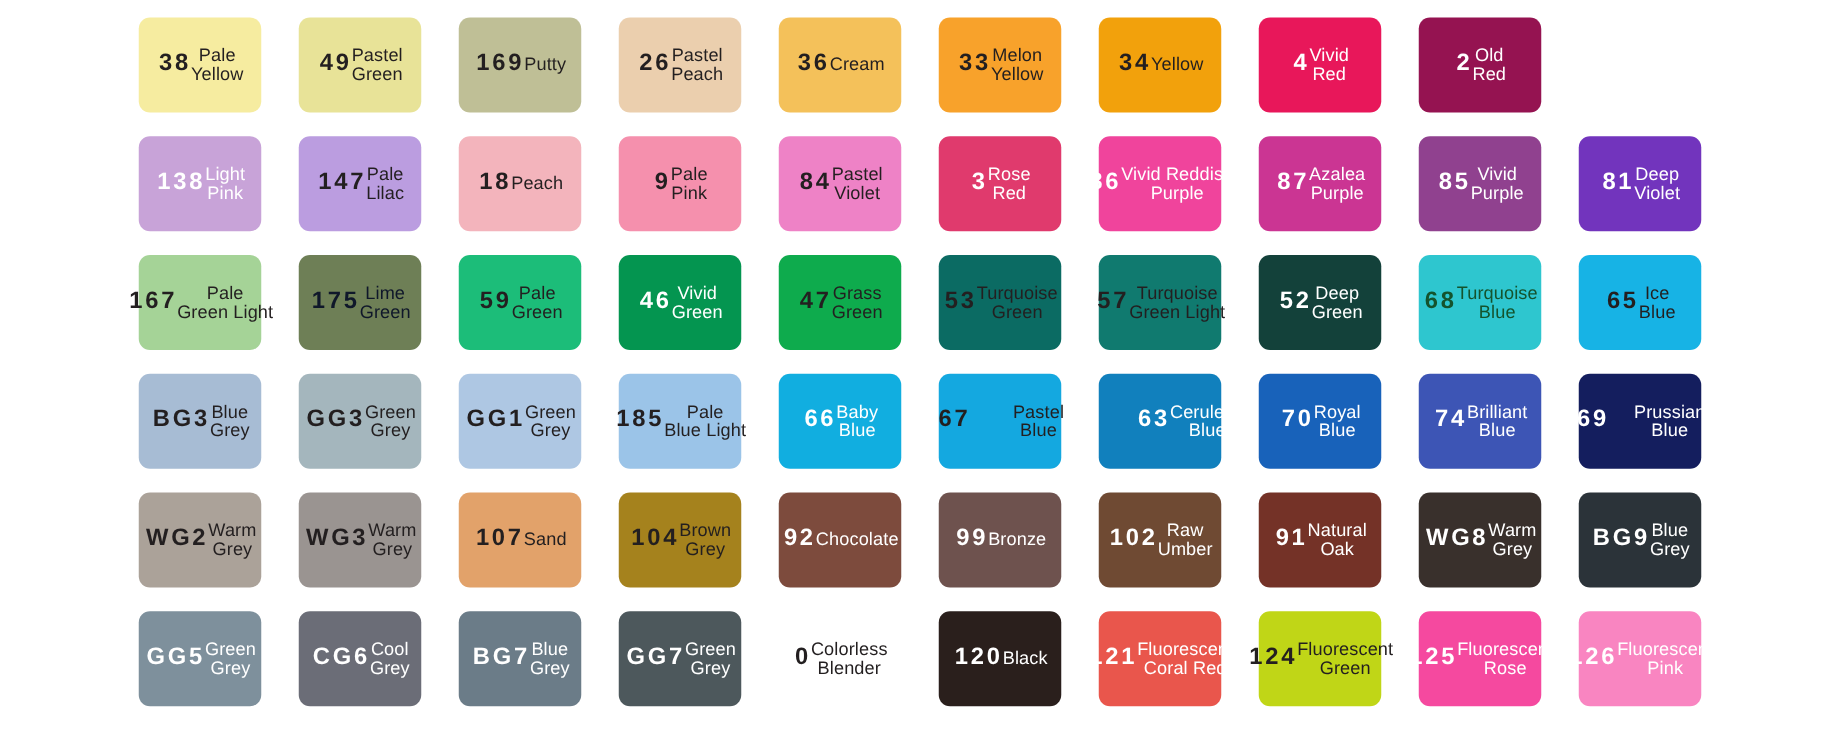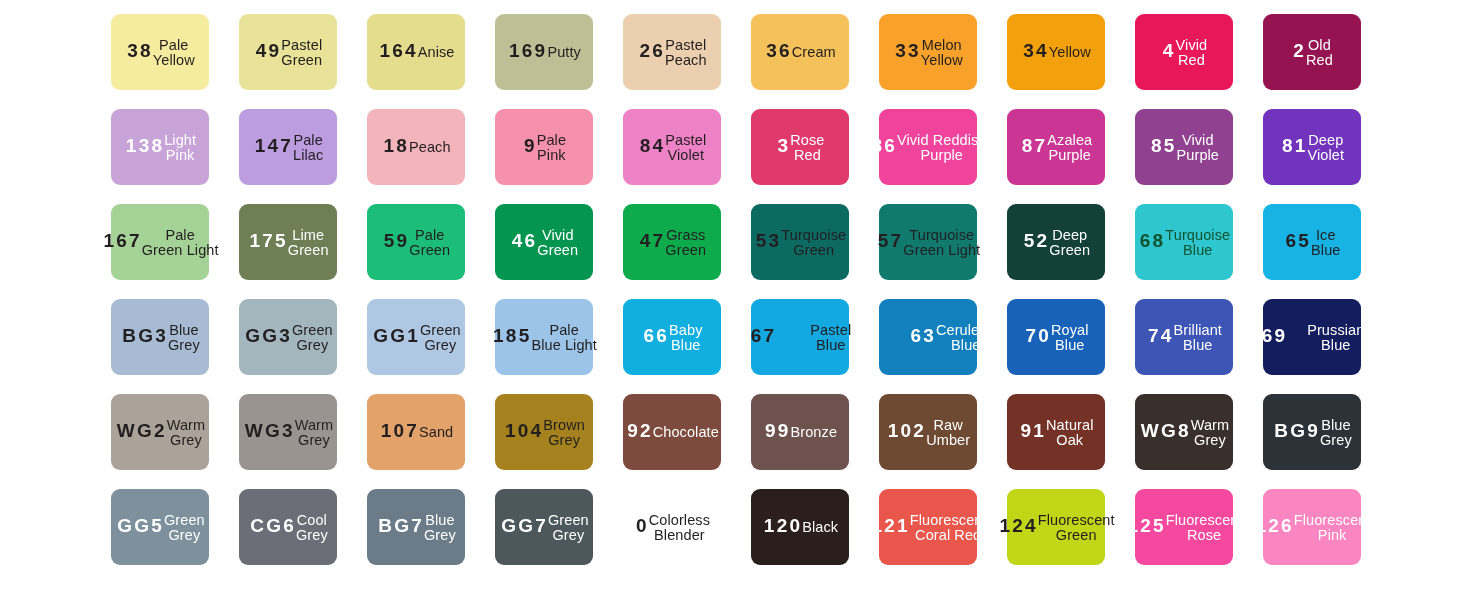--- a/index.html
+++ b/index.html
@@ -89,28 +89,20 @@
       <div class="swatch-cell">
         <div class="swatch" style="background: rgb(232, 227, 152); color: rgb(35, 31, 32);">
           <div class="swatch-code">49</div>
           <div class="swatch-name">
             <span class="swatch-name-line">Pastel</span>
             <span class="swatch-name-line">Green</span>
           </div>
         </div>
       </div>
       <div class="swatch-cell">
-        <div class="swatch" style="background: rgb(227, 221, 141); color: rgb(35, 31, 32);">
-          <div class="swatch-code">164</div>
-          <div class="swatch-name">
-            <span class="swatch-name-line">Anise</span>
-          </div>
-        </div>
-      </div>
-      <div class="swatch-cell">
         <div class="swatch" style="background: rgb(191, 191, 150); color: rgb(35, 31, 32);">
           <div class="swatch-code">169</div>
           <div class="swatch-name">
             <span class="swatch-name-line">Putty</span>
           </div>
         </div>
       </div>
       <div class="swatch-cell">
         <div class="swatch" style="background: rgb(235, 207, 174); color: rgb(35, 31, 32);">
           <div class="swatch-code">26</div>
@@ -259,21 +251,21 @@
       <div class="swatch-cell">
         <div class="swatch" style="background: rgb(165, 211, 151); color: rgb(35, 31, 32);">
           <div class="swatch-code">167</div>
           <div class="swatch-name">
             <span class="swatch-name-line">Pale</span>
             <span class="swatch-name-line">Green Light</span>
           </div>
         </div>
       </div>
       <div class="swatch-cell">
-        <div class="swatch" style="background: rgb(110, 127, 86); color: #ffffff;">
+        <div class="swatch" style="background: rgb(110, 127, 86); color: #0f172a;">
           <div class="swatch-code">175</div>
           <div class="swatch-name">
             <span class="swatch-name-line">Lime</span>
             <span class="swatch-name-line">Green</span>
           </div>
         </div>
       </div>
       <div class="swatch-cell">
         <div class="swatch" style="background: rgb(28, 189, 121); color: rgb(35, 31, 32);">
           <div class="swatch-code">59</div>

